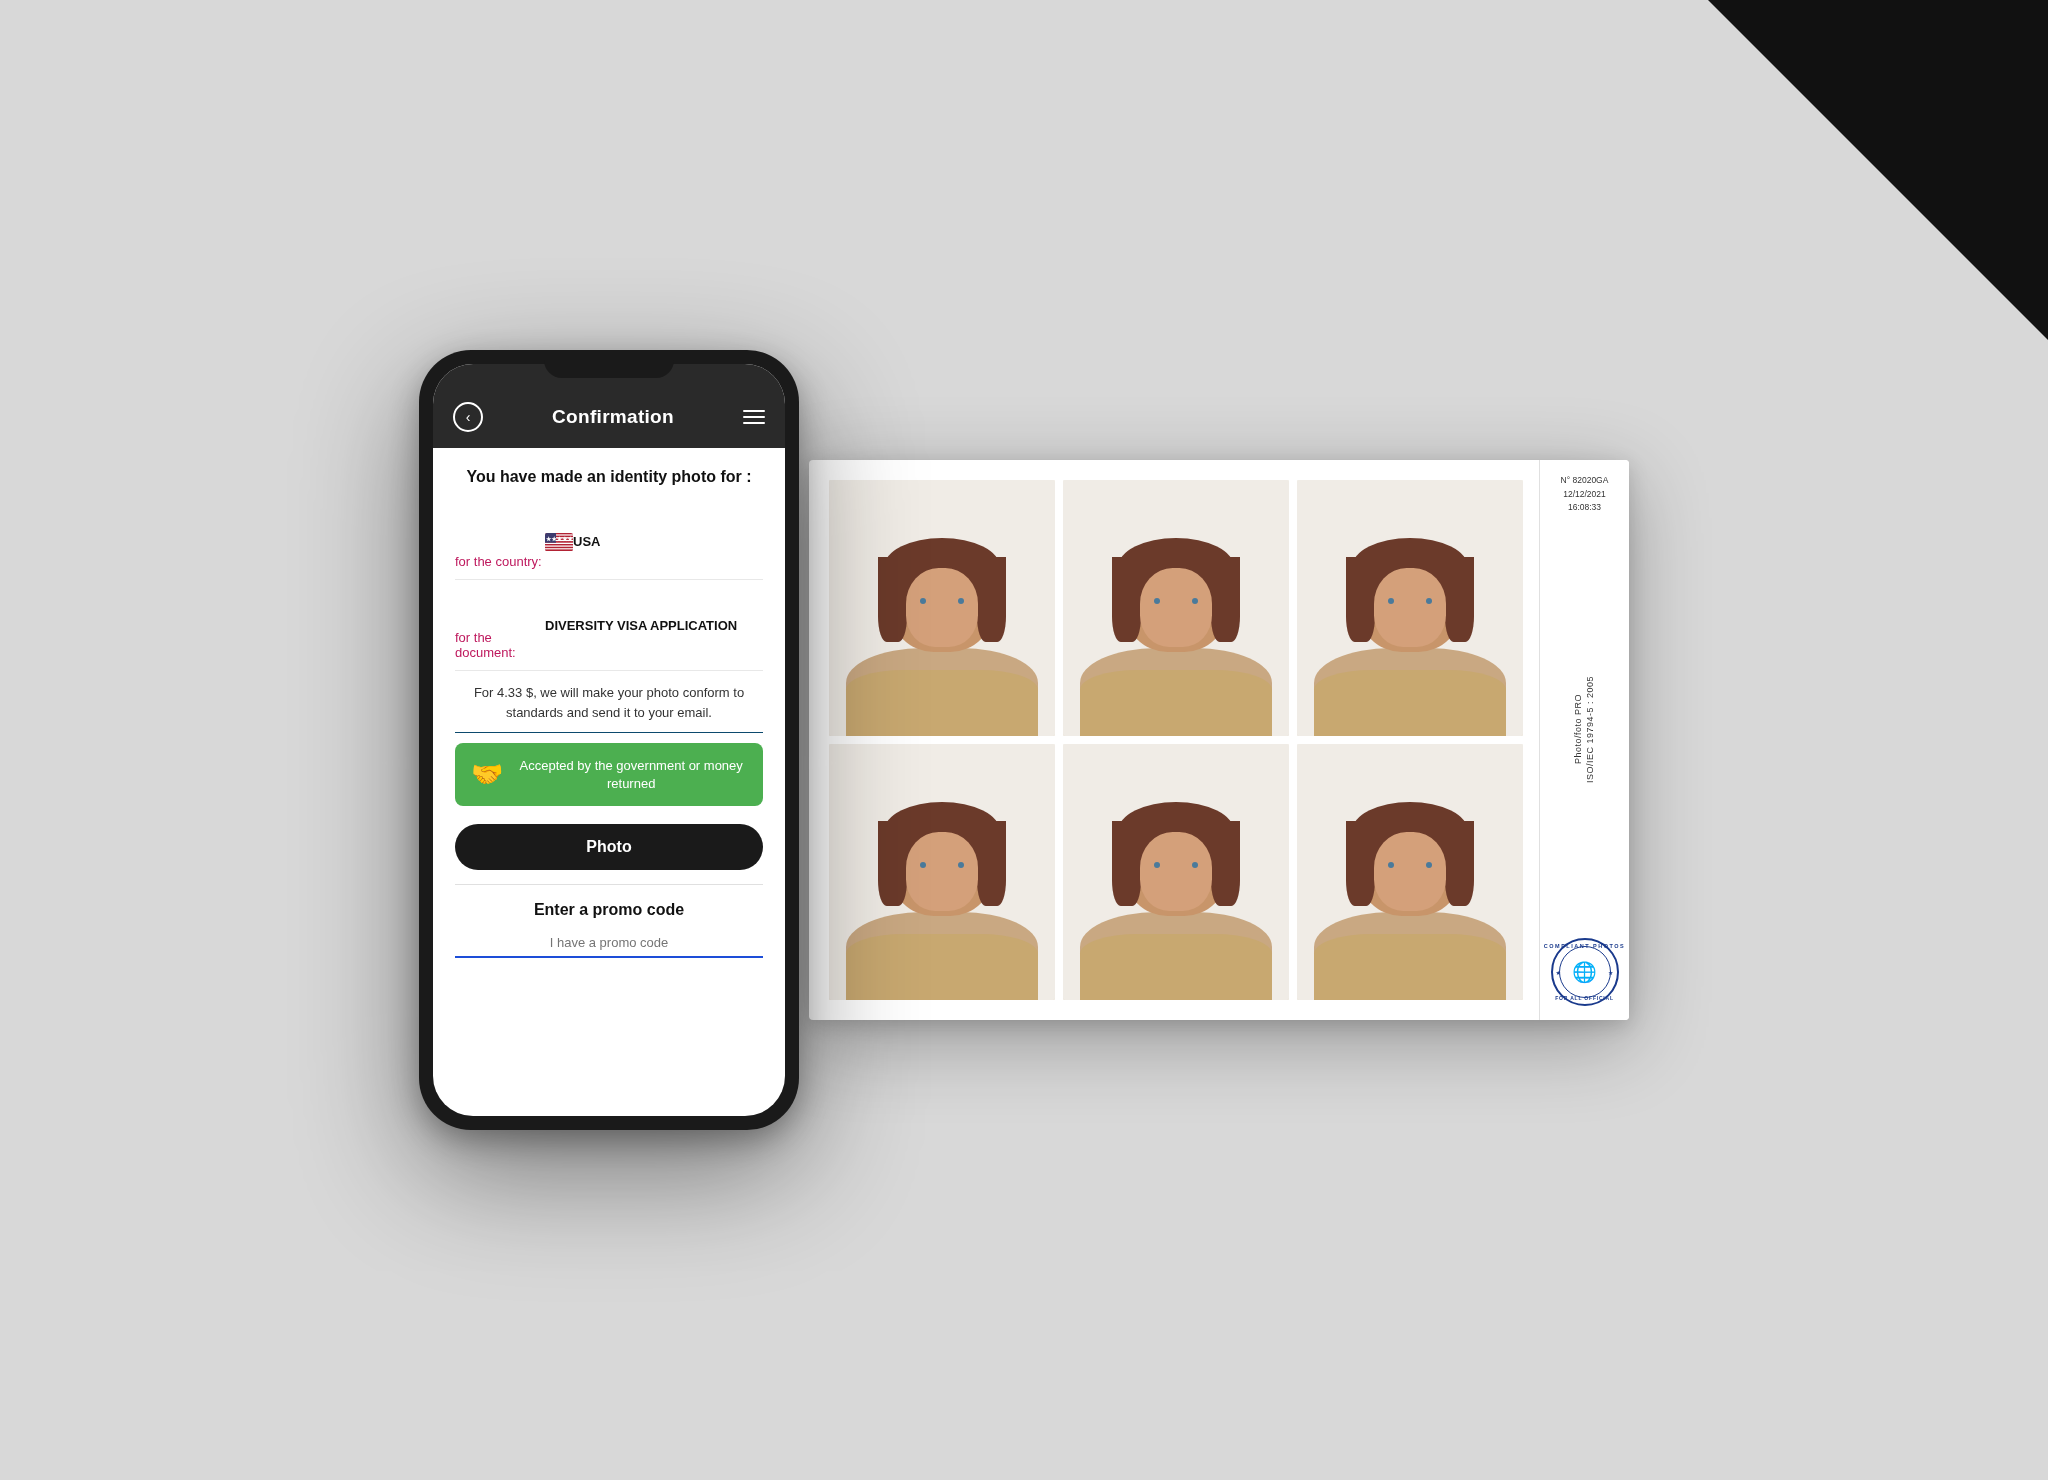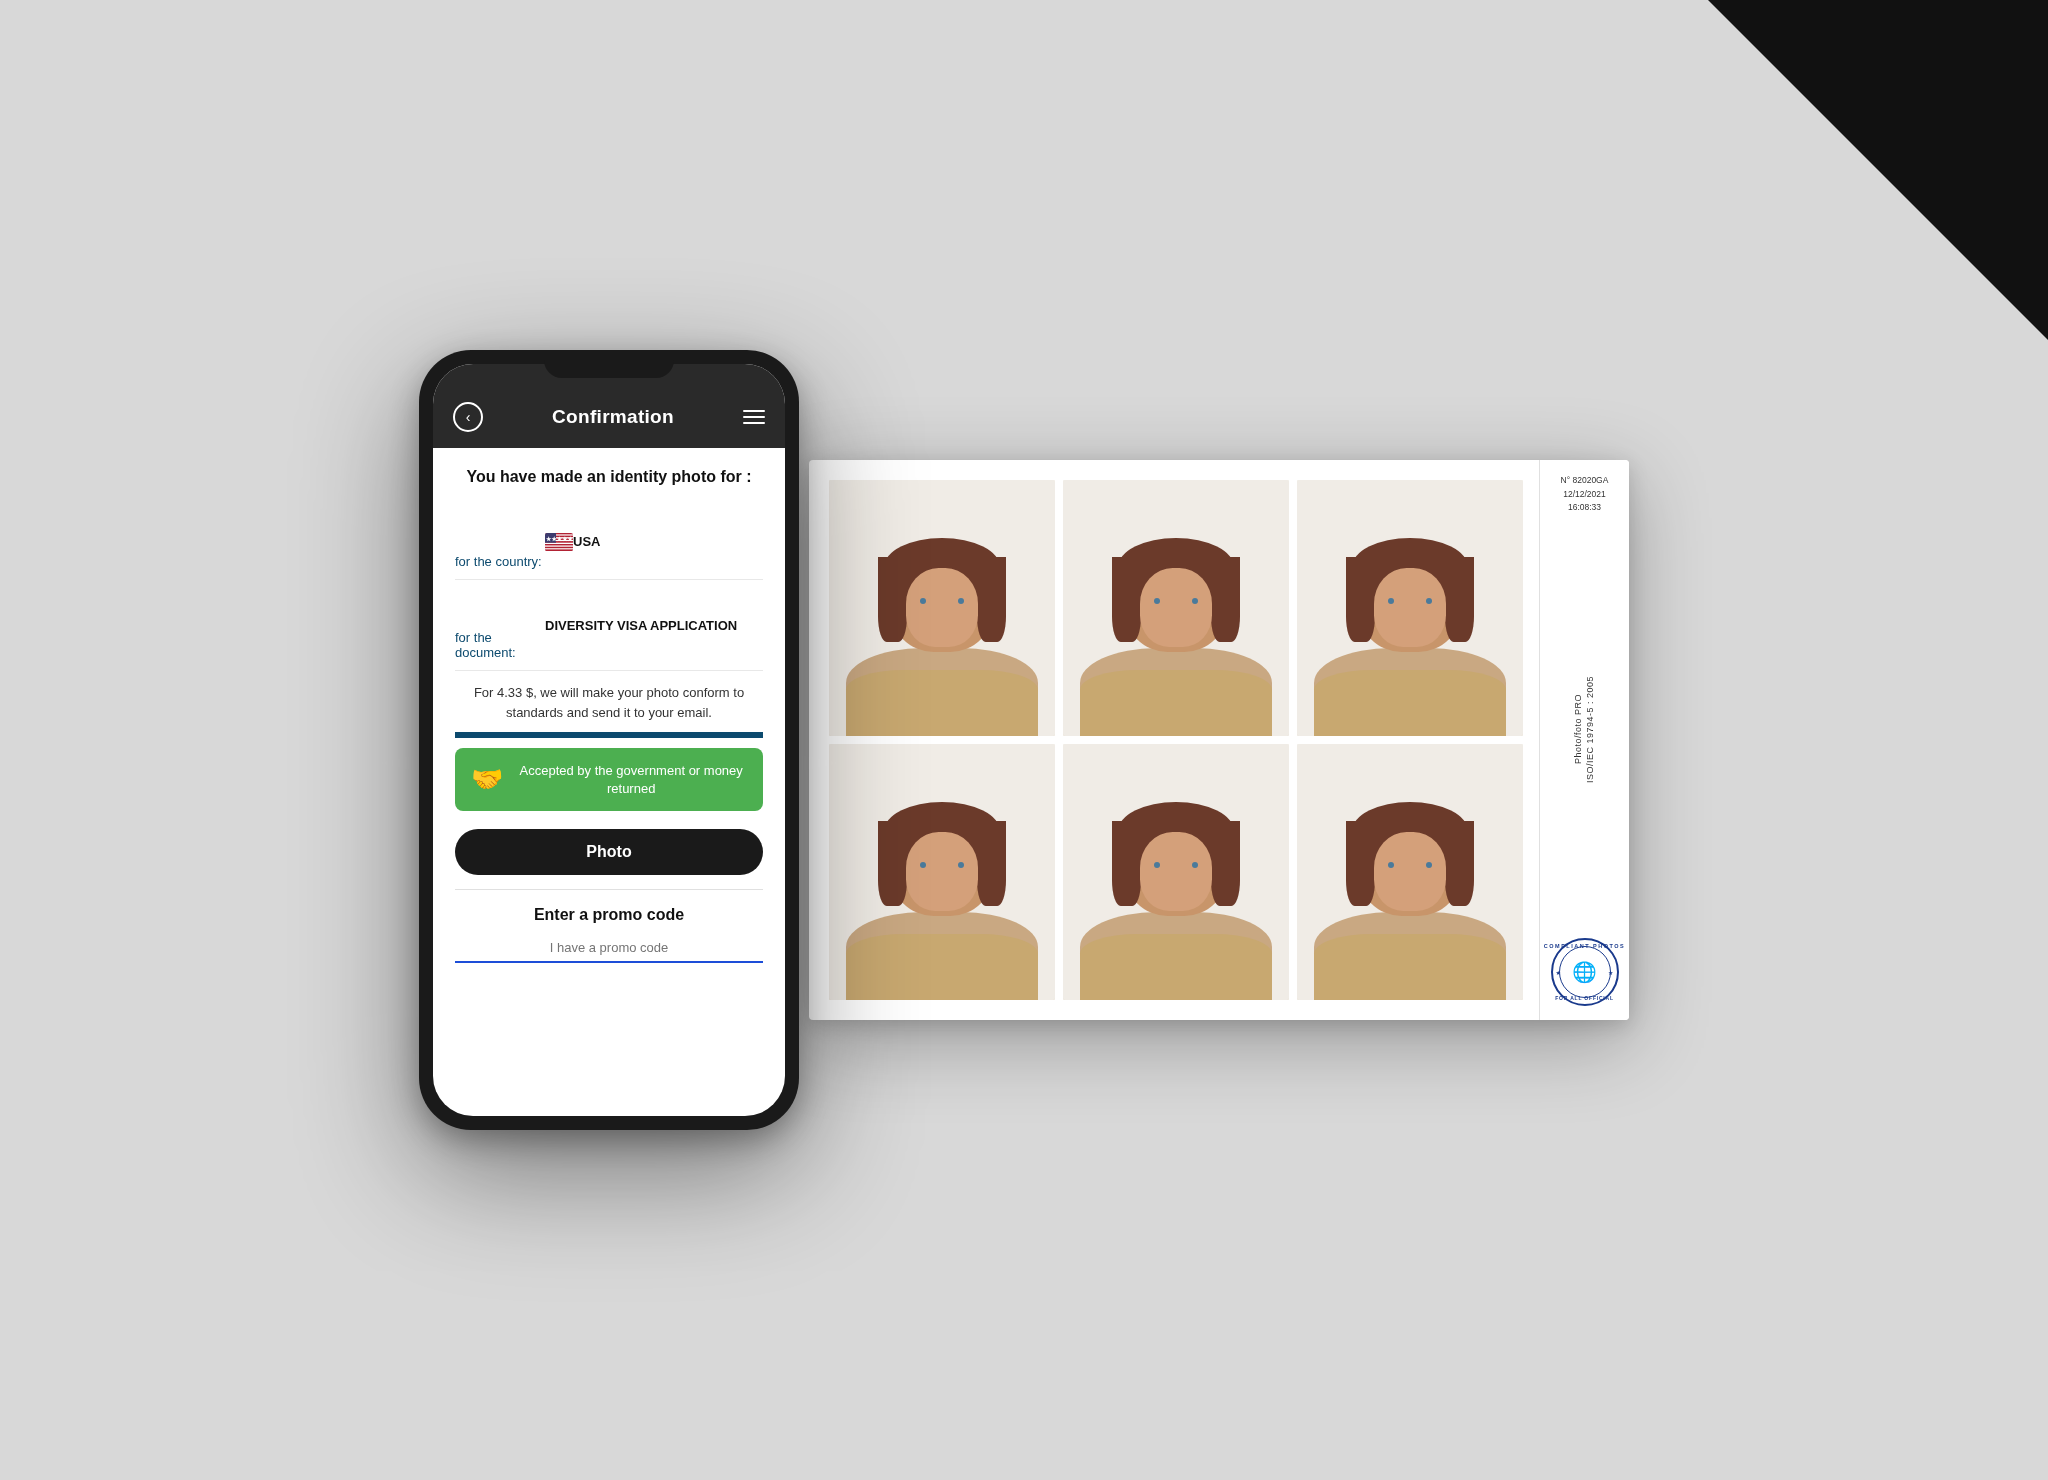--- a/index.html
+++ b/index.html
@@ -142,21 +142,21 @@
     .phone-info-row {
       display: flex;
       align-items: center;
       padding: 10px 0;
       border-bottom: 1px solid #e8e8e8;
       text-align: left;
     }
 
     .phone-info-label {
       font-size: 13px;
-      color: #0c4a6e;
+      color: #be185d;
       width: 90px;
       flex-shrink: 0;
       margin-top: 40px;
     }
 
     .phone-info-value {
       display: flex;
       align-items: center;
       gap: 0;
       font-size: 13px;
@@ -172,21 +172,21 @@
       display: inline-flex;
       flex-shrink: 0;
     }
 
     .phone-price-text {
       padding: 12px 0 10px;
       font-size: 13px;
       color: #333;
       text-align: center;
       line-height: 1.5;
-      border-bottom: 6px solid #0c4a6e;
+      border-bottom: 1px solid #0c4a6e;
     }
 
     .phone-guarantee {
       background: #4caf50;
       display: flex;
       align-items: center;
       gap: 12px;
       padding: 14px 16px;
       border-radius: 8px;
       margin: 10px 0;

